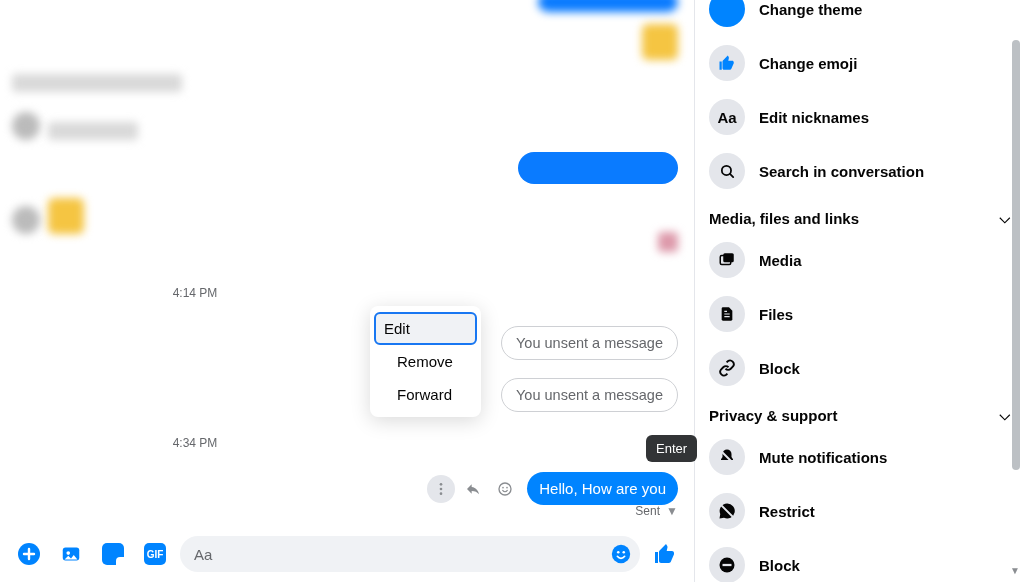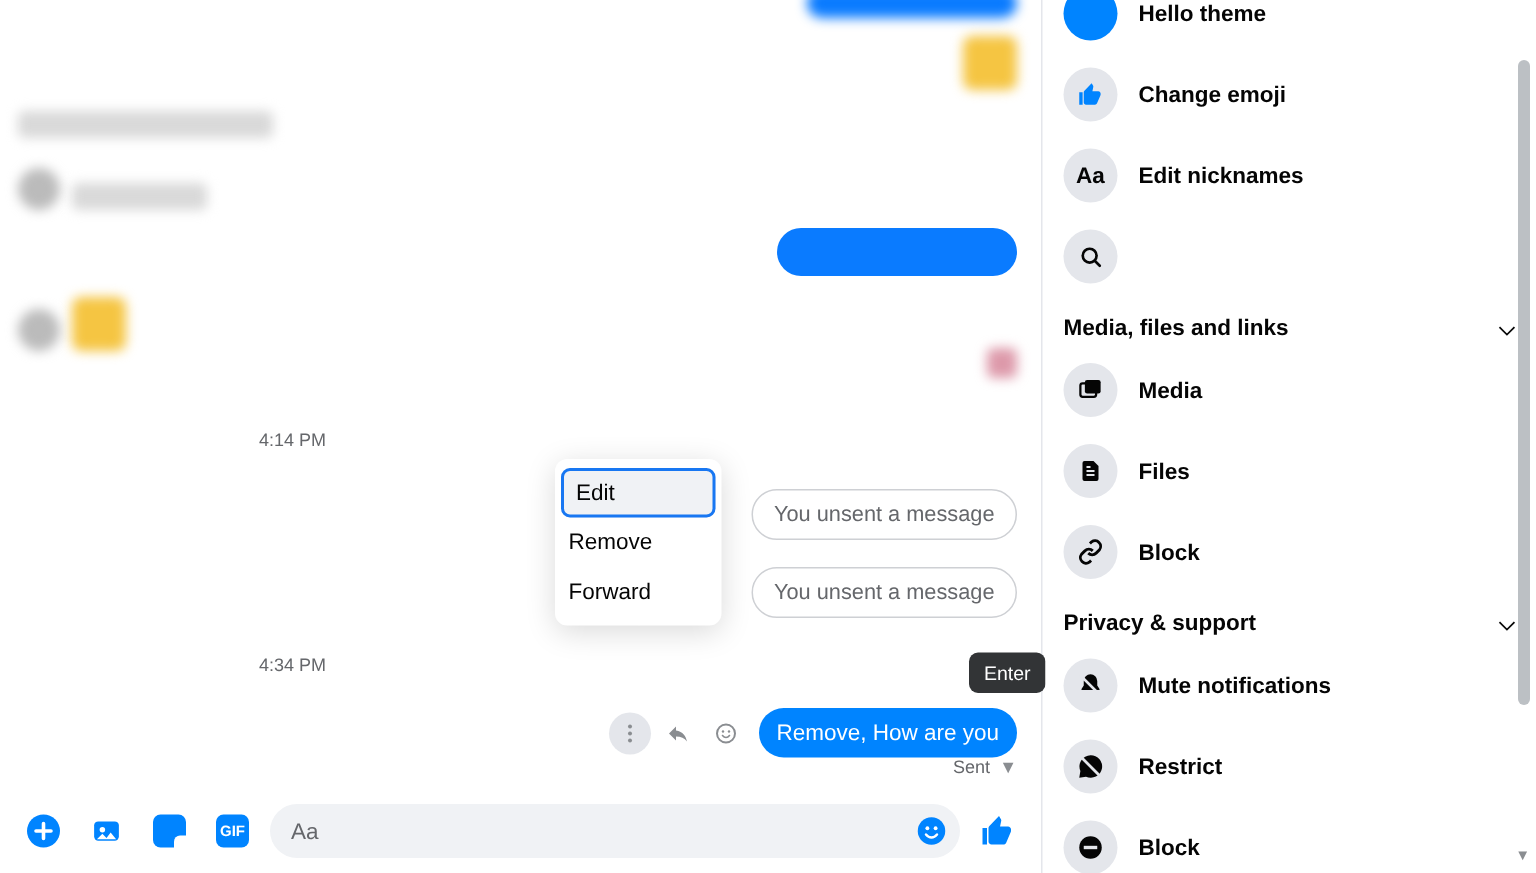--- a/index.html
+++ b/index.html
@@ -29,21 +29,21 @@
 
 
 .msg-actions { display:flex; align-items:center; gap:4px; }
 .msg-action-btn { width:28px; height:28px; border-radius:50%; display:flex; align-items:center; justify-content:center; color:#65676b; background:transparent; cursor:pointer; }
 .msg-action-btn.active { background:#e4e6eb; }
 .msg-action-btn svg { width:16px; height:16px; fill:#8a8d91; }
 
 
 .popover { position:absolute; width:111px; background:#fff; border-radius:8px; box-shadow:0 4px 20px rgba(0,0,0,0.15); padding:6px 0; z-index:50; }
 .popover::after { content:""; position:absolute; bottom:-8px; left:50%; transform:translateX(-8px); border:8px solid transparent; border-top-color:#fff; }
-.popover-item { padding:8px 9px; font-size:15px; cursor:pointer; }
+.popover-item { padding:8px 27px; font-size:15px; cursor:pointer; }
 .popover-item.focus { background:#f0f2f5; outline:2px solid #1877f2; outline-offset:-2px; border-radius:6px; margin:0 4px; padding:8px 10px; }
 
 
 .tooltip { position:absolute; background:#323436; color:#fff; font-size:13px; padding:6px 10px; border-radius:6px; z-index:40; }
 
 
 .receipt { position:absolute; font-size:12px; color:#65676b; }
 .scroll-caret { position:absolute; color:#8a8d91; font-size:12px; }
 
 
@@ -130,21 +130,21 @@
           </div>
           <div class="msg-action-btn">
             <svg viewBox="0 0 24 24">
                 <circle cx="12" cy="12" r="9" fill="none" stroke="#8a8d91" stroke-width="2"></circle>
                 <circle cx="9" cy="10" r="1.2"></circle>
                 <circle cx="15" cy="10" r="1.2"></circle>
                 <path d="M8.5 14c1 1.3 2.2 2 3.5 2s2.5-.7 3.5-2" fill="none" stroke="#8a8d91" stroke-width="1.6" stroke-linecap="round"></path>
               </svg>
           </div>
         </div>
-        <span class="bubble-sent" style="font-size:15px;">Remove, How are you</span>
+        <span class="bubble-sent" style="font-size:15px;">Hello, How are you</span>
       </div>
 
       <div class="popover" style="top:306px; left:370px;">
         <div class="popover-item focus">Edit</div>
         <div class="popover-item">Remove</div>
         <div class="popover-item">Forward</div>
       </div>
 
       <div class="tooltip" style="top:435px; left:609px;margin-left:37px;">Enter</div>
 
@@ -191,21 +191,21 @@
             <path d="M2 21h3V10H2v11zm19-10c0-1.1-.9-2-2-2h-5.3l.8-3.8v-.3c0-.4-.2-.8-.4-1.1L13 2 6.6 8.6C6.2 9 6 9.5 6 10v9c0 1.1.9 2 2 2h8c.8 0 1.5-.5 1.8-1.2l2.9-6.8c.2-.3.3-.6.3-1v-1z"></path>
           </svg>
       </div>
     </div>
   </div>
 
   <div class="side-pane" style="position:relative;">
 
     <div class="side-row" style="margin-top:-18px;">
       <div class="ico accent"></div>
-      <span class="lbl">Hello theme</span>
+      <span class="lbl">Change theme</span>
     </div>
 
     <div class="side-row">
       <div class="ico blue">
         <svg width="18" height="18" viewBox="0 0 24 24" fill="#0084ff">
             <path d="M2 21h3V10H2v11zm19-10c0-1.1-.9-2-2-2h-5.3l.8-3.8v-.3c0-.4-.2-.8-.4-1.1L13 2 6.6 8.6C6.2 9 6 9.5 6 10v9c0 1.1.9 2 2 2h8c.8 0 1.5-.5 1.8-1.2l2.9-6.8c.2-.3.3-.6.3-1v-1z"></path>
           </svg>
       </div>
       <span class="lbl">Change emoji</span>
     </div>
@@ -215,20 +215,21 @@
       <span class="lbl">Edit nicknames</span>
     </div>
 
     <div class="side-row">
       <div class="ico">
         <svg width="17" height="17" viewBox="0 0 24 24" fill="none" stroke="#050505" stroke-width="2.5">
             <circle cx="10.5" cy="10.5" r="6.5"></circle>
             <path d="M20 20l-4.5-4.5" stroke-linecap="round"></path>
           </svg>
       </div>
+      <span class="lbl">Search in conversation</span>
     </div>
 
     <div class="side-head">
       <span>Media, files and links</span>
       <span class="chev">⌵</span>
     </div>
 
     <div class="side-row">
       <div class="ico">
         <svg width="18" height="18" viewBox="0 0 24 24" fill="#050505">

